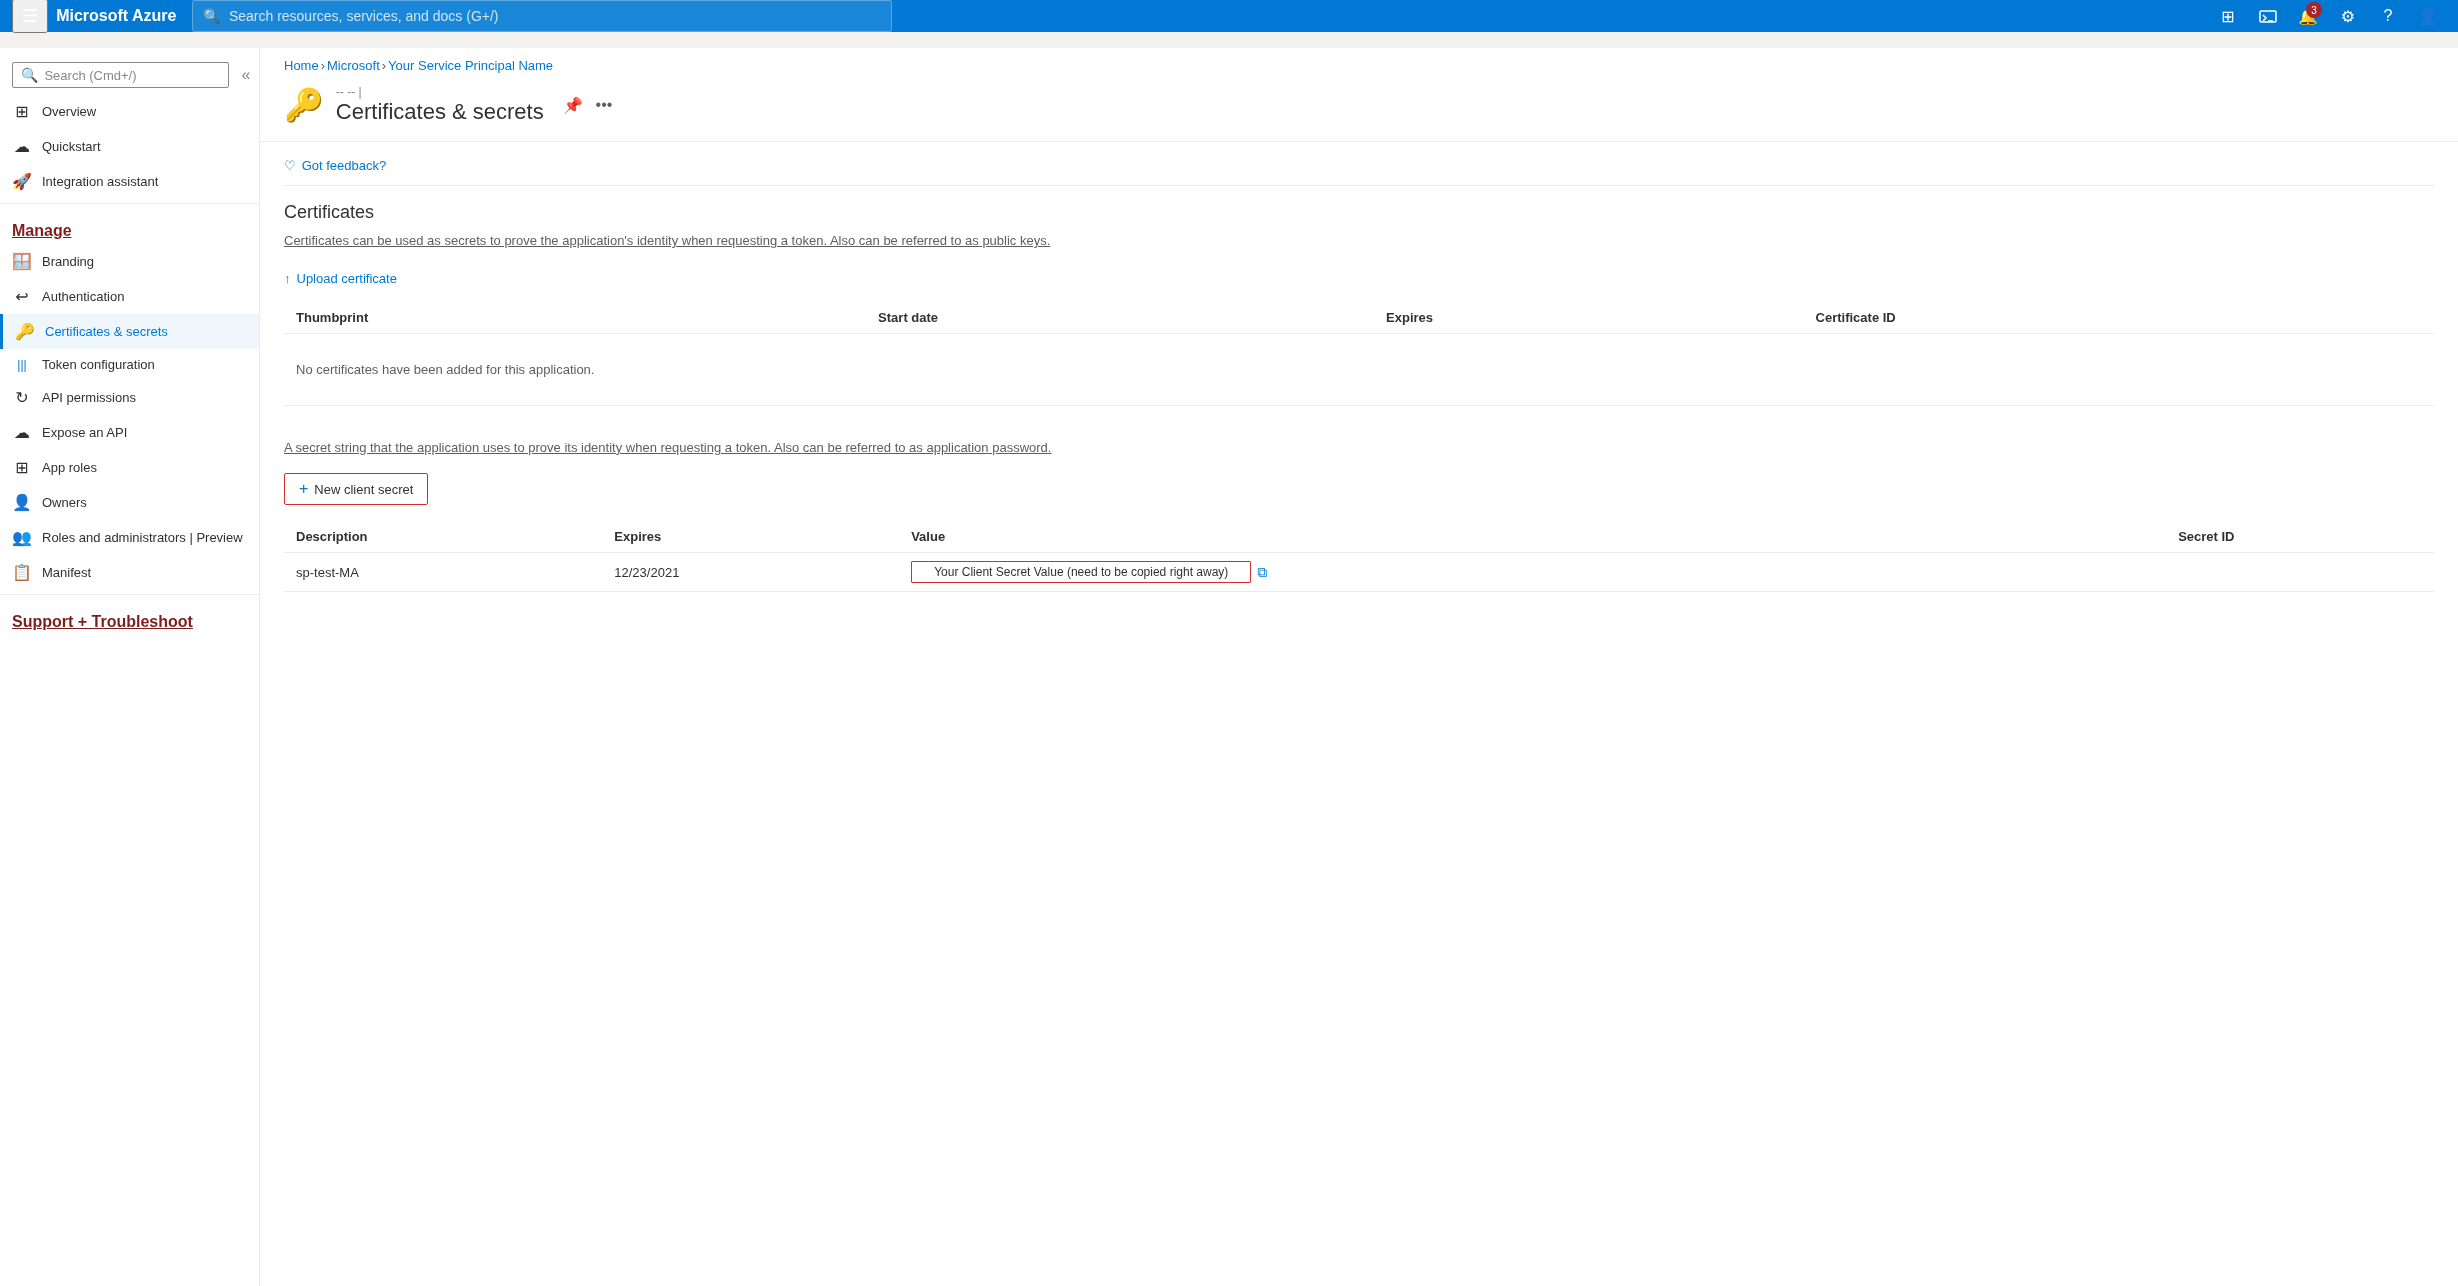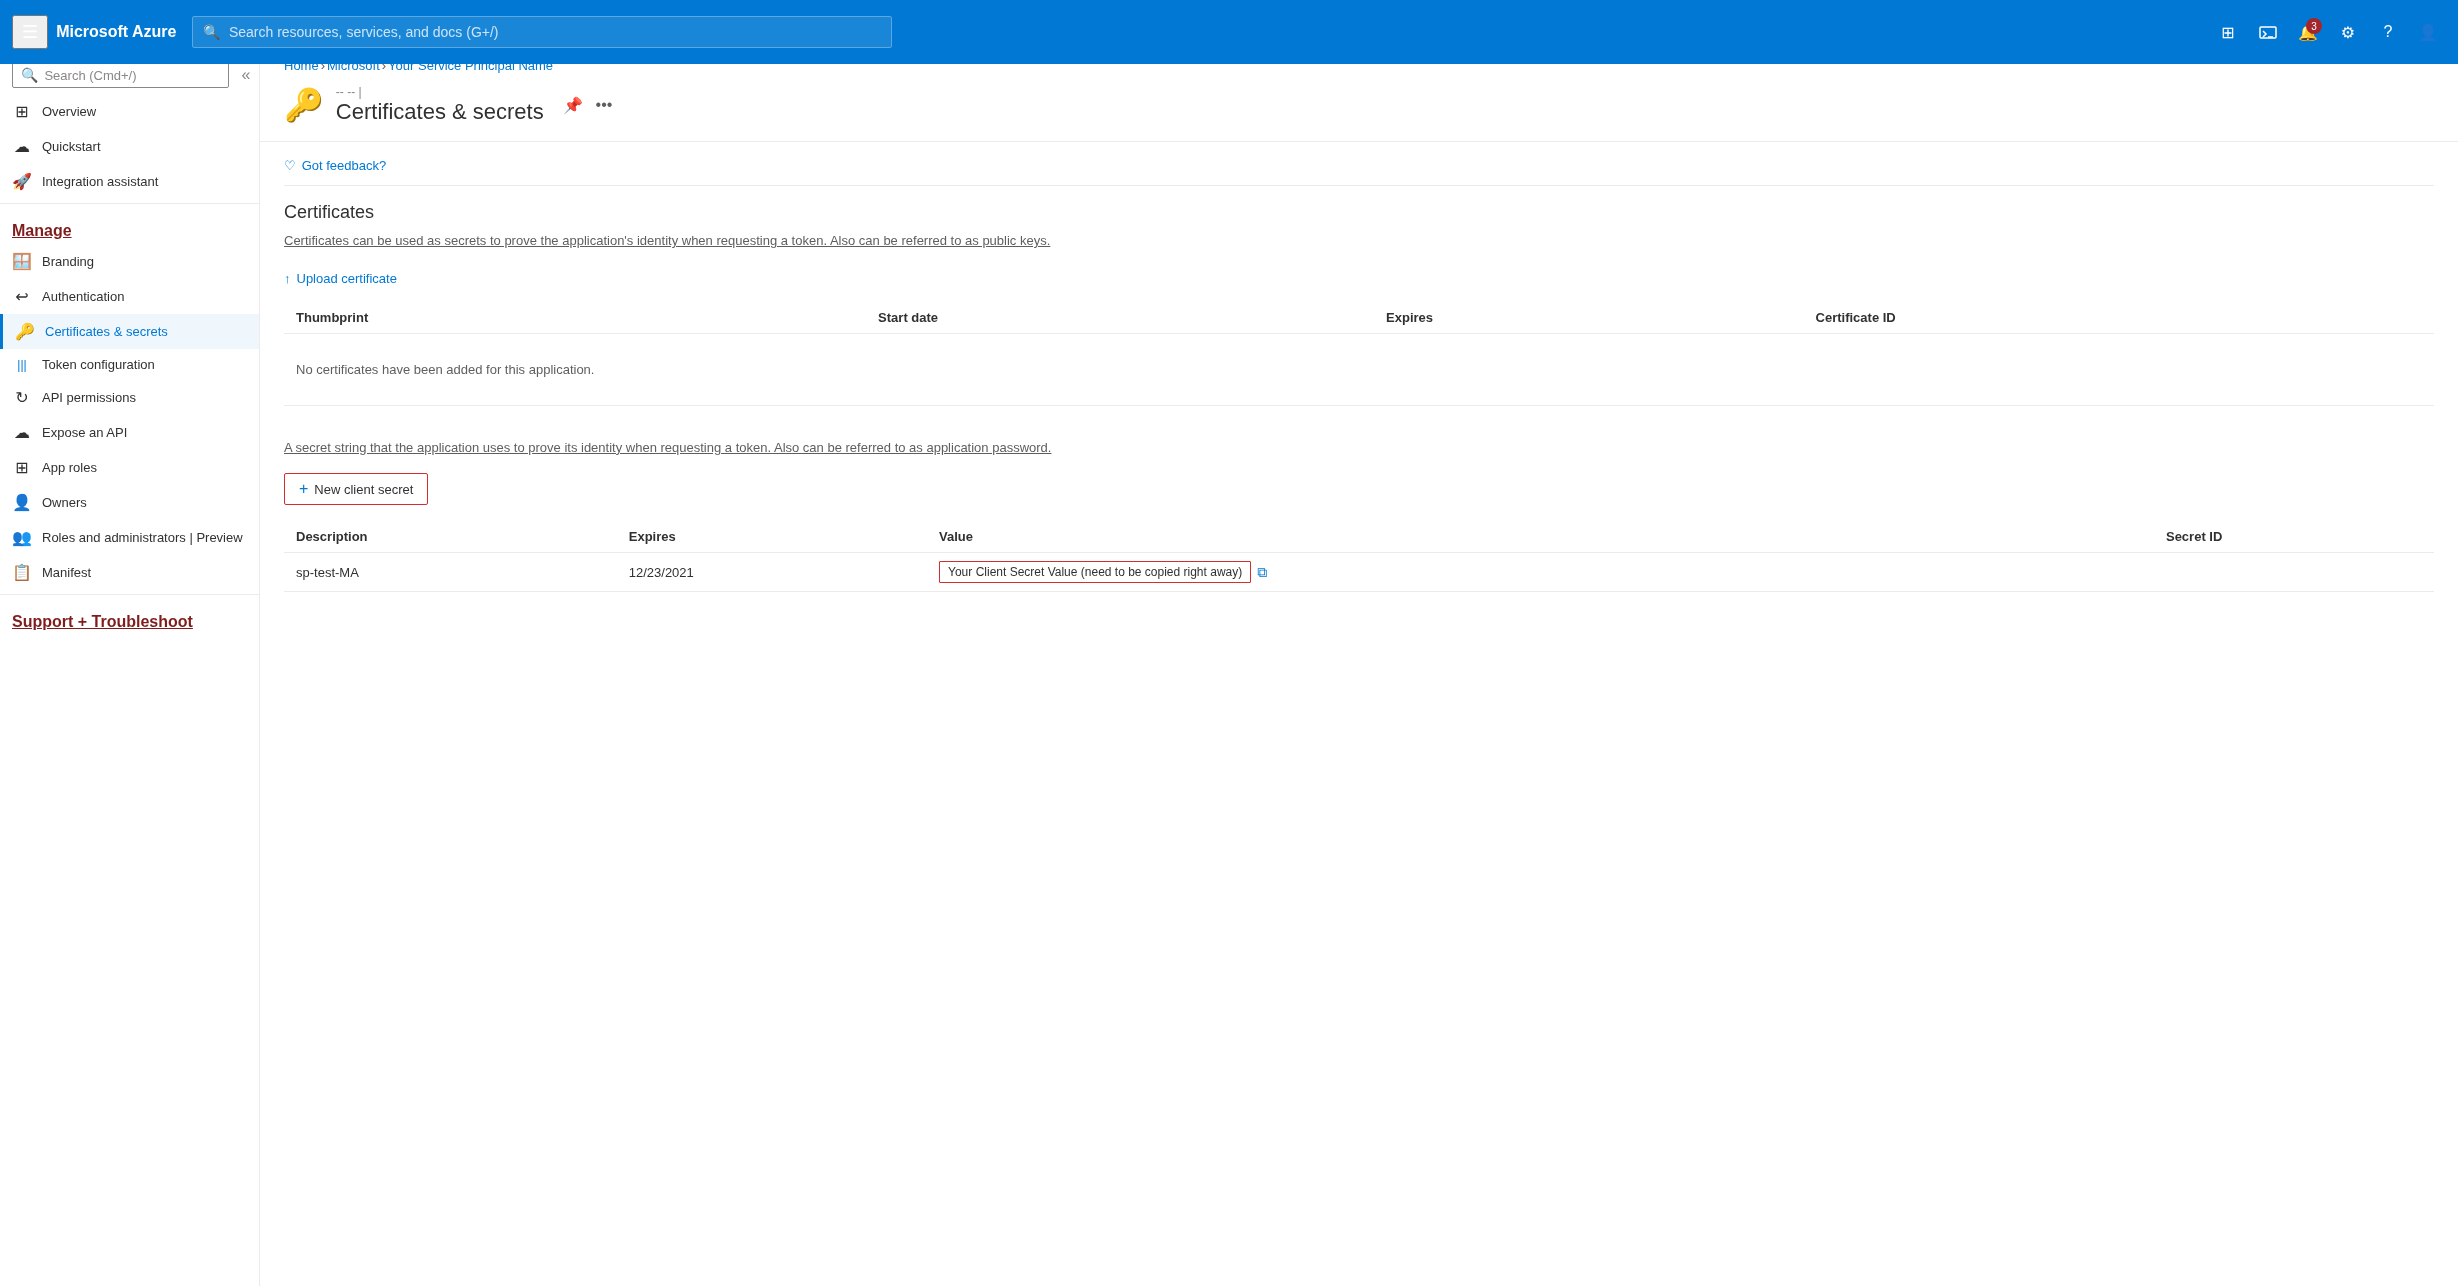--- a/index.html
+++ b/index.html
@@ -1,21 +1,21 @@
 <!DOCTYPE html>
 <html><head>
   <meta charset="utf-8">
   <style>
     * { box-sizing: border-box; margin: 0; padding: 0; }
     body { font-family: 'Segoe UI', Arial, sans-serif; font-size: 14px; color: #323130; background: #f3f2f1; }
 
     
     .top-nav {
       background: #0078d4;
-      height: 64px;
+      height: 32px;
       display: flex;
       align-items: center;
       padding: 0 12px;
       gap: 8px;
       position: fixed;
       top: 0;
       left: 0;
       right: 0;
       z-index: 100;
     }
@@ -287,21 +287,21 @@
     .new-secret-btn .plus-icon { color: #0078d4; font-size: 16px; font-weight: 300; }
 
     
     .secret-value-cell {
       display: flex;
       align-items: center;
       gap: 6px;
     }
     .secret-value-box {
       border: 1.5px solid #d32f2f;
-      padding: 3px 8px;
+      padding: 3px 22px;
       font-size: 12px;
       color: #323130;
       background: white;
       border-radius: 1px;
     }
     .copy-icon {
       color: #0078d4;
       cursor: pointer;
       font-size: 14px;
     }

